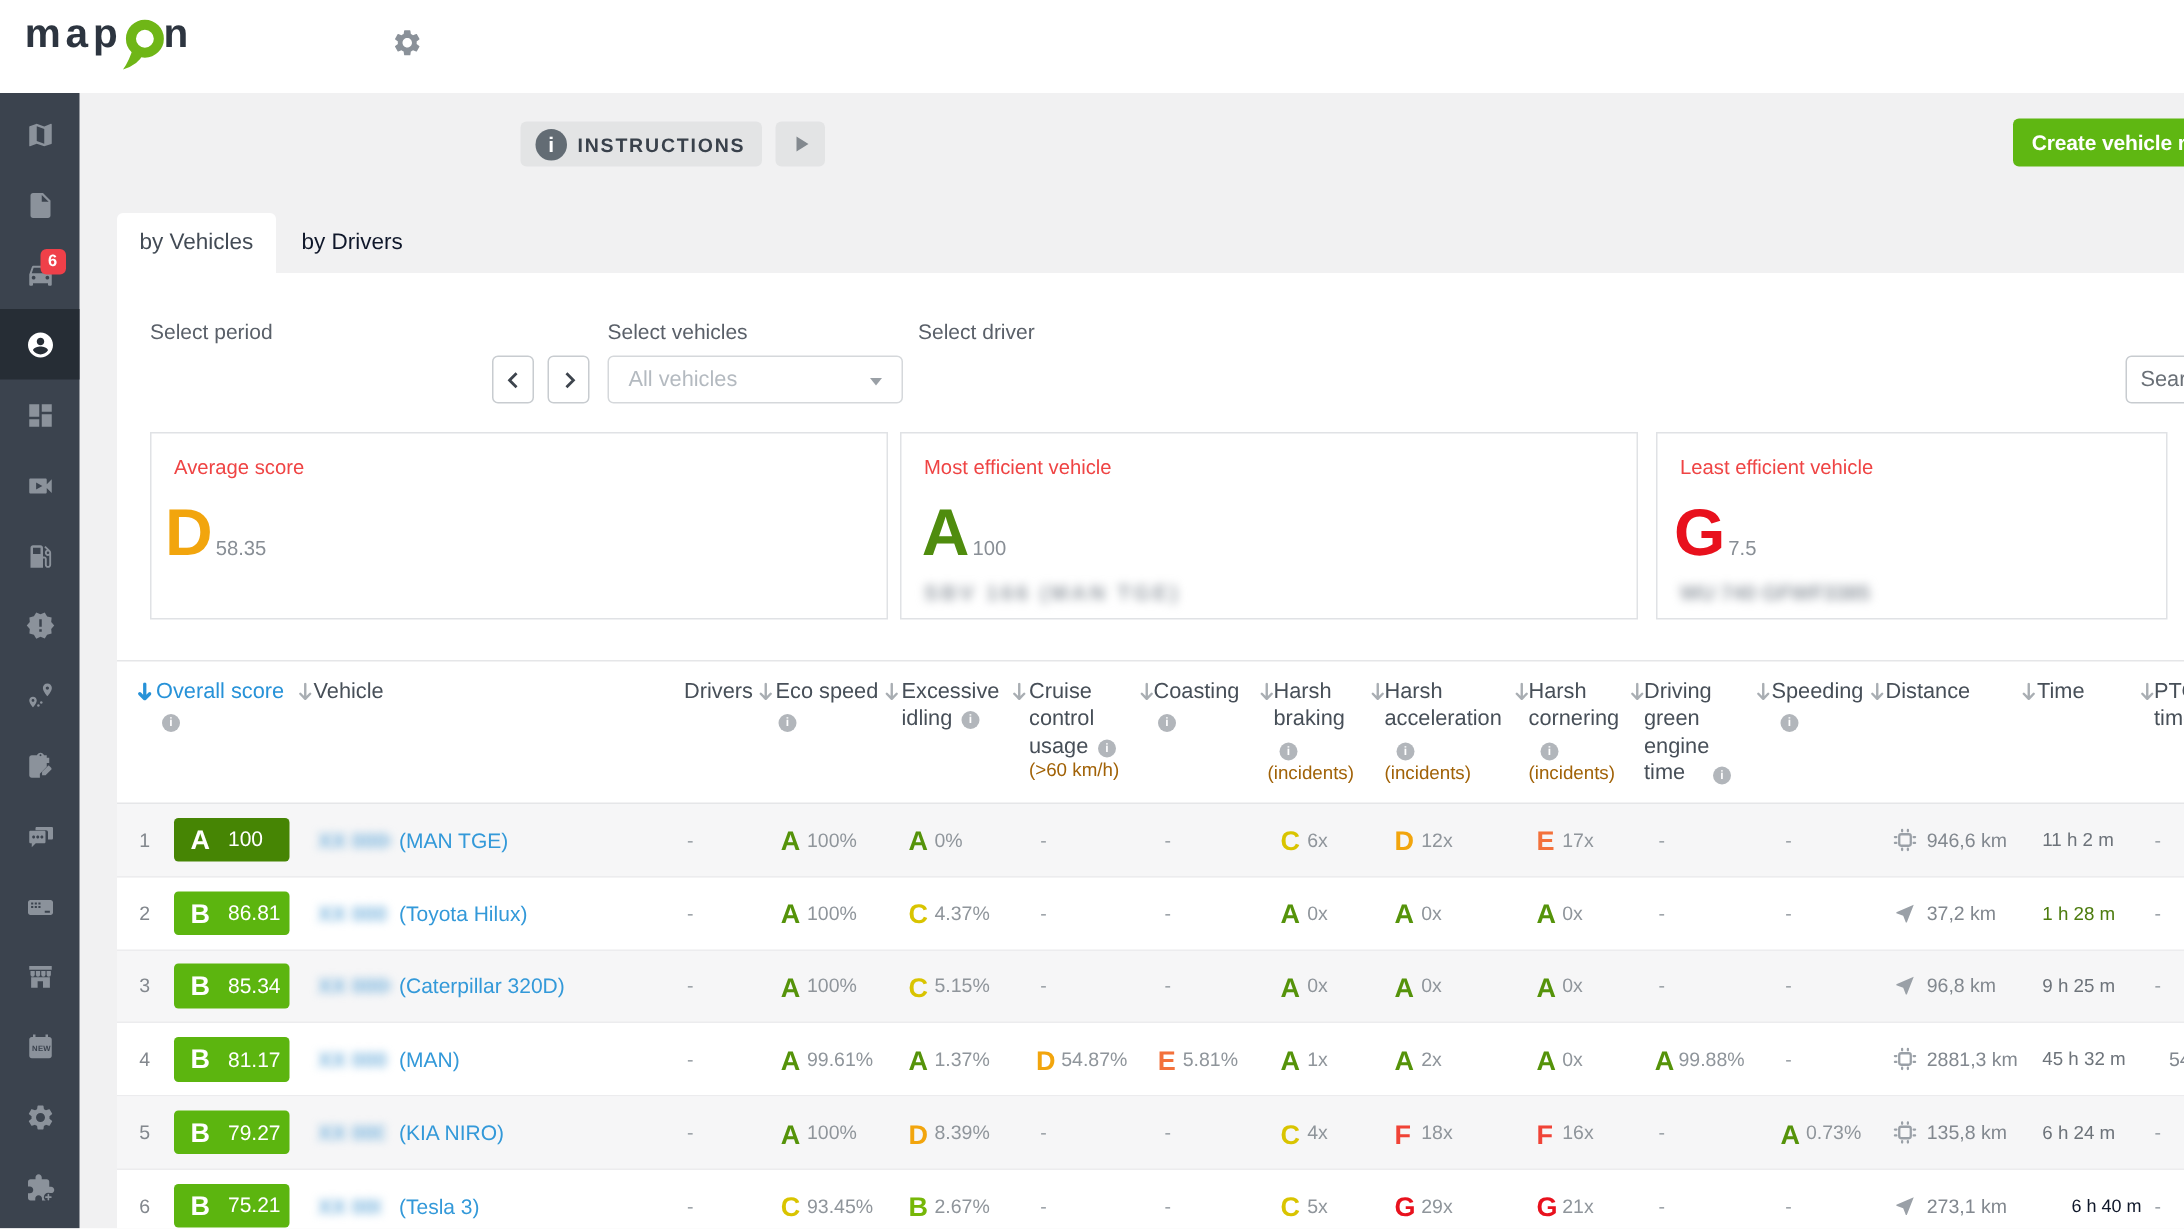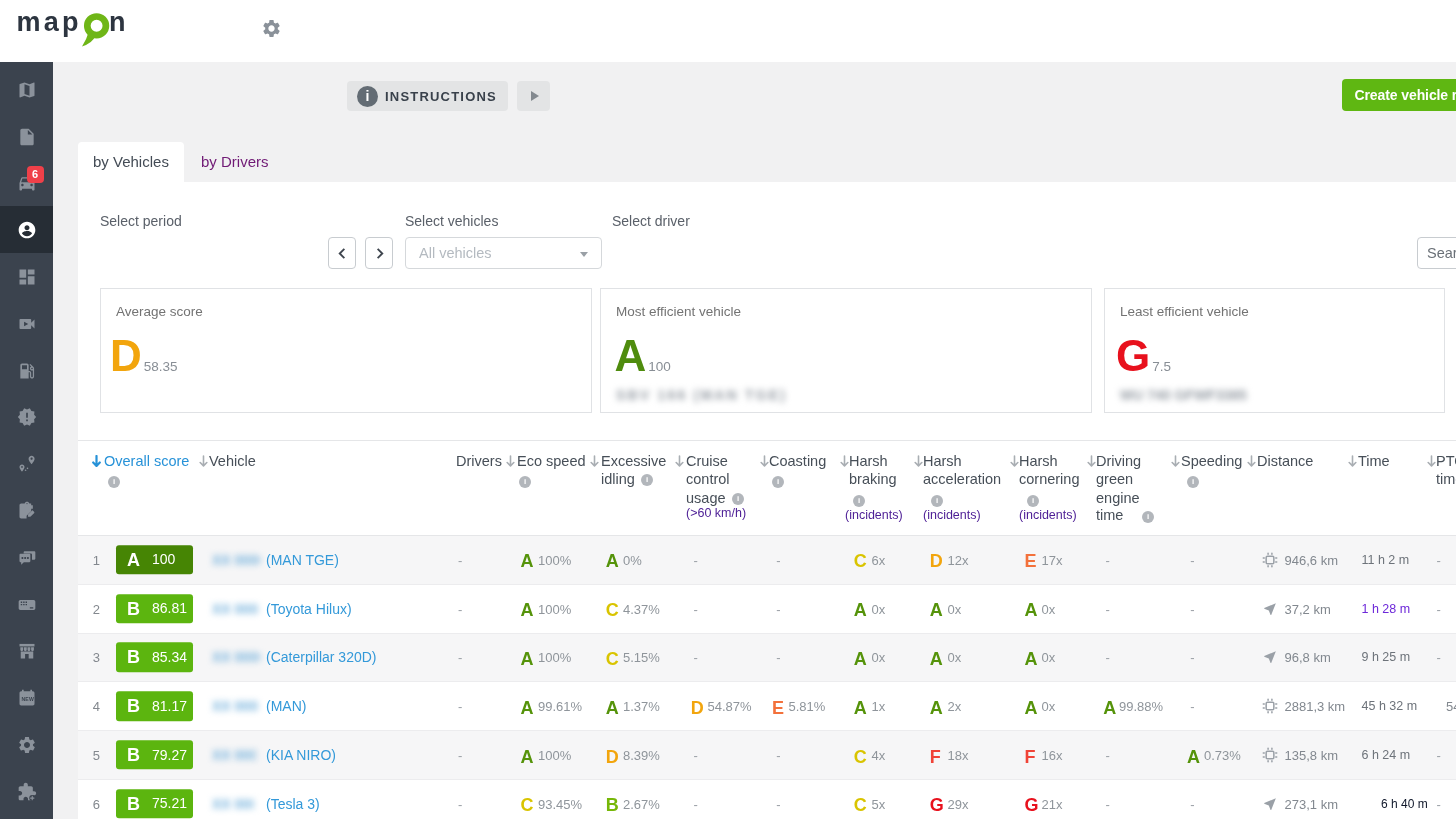--- a/index.html
+++ b/index.html
@@ -17,41 +17,41 @@
 #title { position:absolute; left:74.5px; top:77px; font-size:31px; color:#3a424c; letter-spacing:0.2px; }
 #btn-instr { position:absolute; left:347px; top:81px; width:161px; height:30px; background:#e3e4e5; border-radius:4px; }
 #btn-instr span.t { position:absolute; left:38px; top:8px; font-size:13px; font-weight:bold; color:#39414b; letter-spacing:1.2px; }
 #btn-instr .bigi { position:absolute; left:10px; top:4.5px; width:21px; height:21px; border-radius:50%; background:#636c74; color:#fff; font-size:14px; font-weight:bold; text-align:center; line-height:21px; font-style:normal; }
 #btn-play { position:absolute; left:517px; top:81px; width:33px; height:30px; background:#e3e4e5; border-radius:4px; }
 #btn-play i { position:absolute; left:14px; top:9.5px; border-left:8.5px solid #83898f; border-top:5.5px solid transparent; border-bottom:5.5px solid transparent; }
 #btn-create { position:absolute; left:1342px; top:79px; width:220px; height:32px; background:#5fb712; border-radius:4px; color:#fff; font-size:14px; font-weight:bold; line-height:32px; padding-left:12.5px; letter-spacing:-0.1px; }
 
 #tab-active { position:absolute; left:78px; top:141.5px; width:105.5px; height:41px; background:#fff; border-radius:4px 4px 0 0; }
 #tab-active span { position:absolute; left:15px; top:11px; font-size:15px; color:#434b55; }
-#tab2 { position:absolute; left:201px; top:152.5px; font-size:15px; color:#701a75; }
+#tab2 { position:absolute; left:201px; top:152.5px; font-size:15px; color:#0f172a; }
 #panel { position:absolute; left:78px; top:182px; width:1378px; height:637px; background:#fff; }
 
 .flabel { position:absolute; font-size:14px; color:#5a6069; }
 .inp { position:absolute; top:236.5px; height:32px; background:#fff; border:1px solid #c8ccd0; border-radius:4px; }
 .inp.lightb { border-color:#d5d8db; }
 #dateinp span { position:absolute; left:7px; top:7.5px; font-size:14px; color:#333a42; }
 .chevbtn { position:absolute; top:236.5px; width:28px; height:32px; border:1px solid #c8ccd0; border-radius:4px; background:#fff; }
 .chevbtn svg { position:absolute; left:7px; top:9px; width:13px; height:13px; stroke:#3e454e; stroke-width:2; fill:none; }
 .ph { position:absolute; left:13px; top:7.5px; font-size:14.5px; color:#b4bac0; }
 .caret { position:absolute; right:13px; top:14px; border-left:4.5px solid transparent; border-right:4.5px solid transparent; border-top:5px solid #9aa0a6; }
 
 .card { position:absolute; top:288px; height:125px; background:#fff; border:1px solid #e0e2e5; }
-.card .clab { position:absolute; left:15px; top:15px; font-size:13.5px; color:#737373; }
+.card .clab { position:absolute; left:15px; top:15px; font-size:13.5px; color:#ef4444; }
 .bigrow { position:absolute; left:9px; bottom:0; }
 .card .gl { font-size:44px; font-weight:bold; line-height:1; }
 .card .gv { font-size:13.5px; color:#888e95; margin-left:2px; }
 .blur { position:absolute; left:15px; top:98px; font-size:14px; font-weight:bold; color:#949ba3; filter:blur(3.2px); white-space:nowrap; }
 
 .h1 { position:absolute; font-size:14.5px; color:#474f58; white-space:nowrap; }
-.h2 { position:absolute; font-size:12.5px; color:#4c1d95; white-space:nowrap; }
+.h2 { position:absolute; font-size:12.5px; color:#a16207; white-space:nowrap; }
 .harr { position:absolute; }
 .nfo { position:absolute; border-radius:50%; color:#fff; font-weight:bold; text-align:center; font-style:normal; }
 .hline { position:absolute; left:78px; width:1378px; height:1px; background:#e5e6e8; }
 
 .row { position:absolute; left:78px; width:1378px; height:48.8px; border-bottom:1px solid #ececee; }
 .row span { position:absolute; top:50%; transform:translateY(-50%); white-space:nowrap; }
 .rank { left:4px; width:18px; text-align:right; font-size:13px; color:#83888e; }
 .badge { left:38px; width:77px; height:29.4px; border-radius:3px; }
 .badge b { position:absolute; left:11px; top:5px; font-size:18px; line-height:20px; color:#fff; transform:none; }
 .badge i { position:absolute; left:36px; top:7.5px; font-size:14px; line-height:15px; color:#fff; font-style:normal; transform:none; }
@@ -326,21 +326,21 @@
       <span class="cl" style="left:946.4px;color:#55930a">A</span>
       <span class="cv" style="left:963.5px">0x</span>
       <span class="cv" style="left:1027.6px;color:#9aa0a6">-</span>
       <span class="cv" style="left:1112.2px;color:#9aa0a6">-</span>
       <span class="dwrap">
         <svg class="dic" width="16" height="16" viewBox="0 0 20 20" fill="#9aa0a7">
           <path d="M17.3 2.7L2.8 8.9v.8l5.7 2.1 2.2 5.6h.8L17.3 2.7z"></path>
         </svg>
       </span>
       <span class="cv" style="left:1206.5px;color:#82888f">37,2 km</span>
-      <span class="cv" style="left:1283.5px;color:#6d28d9;font-size:12.5px">1 h 28 m</span>
+      <span class="cv" style="left:1283.5px;color:#4d7c0f;font-size:12.5px">1 h 28 m</span>
       <span class="cv" style="left:1358.4px;color:#9aa0a6">-</span>
     </div>
 <div class="row" style="top:633.6px;background:#f6f6f7;">
       <span class="rank">3</span>
       <span class="badge" style="background:#5cb50f">
         <b>B</b>
         <i>85.34</i>
       </span>
       <span class="plate" style="width:48px">XX 0000</span>
       <span class="lnk">(Caterpillar 320D)</span>

